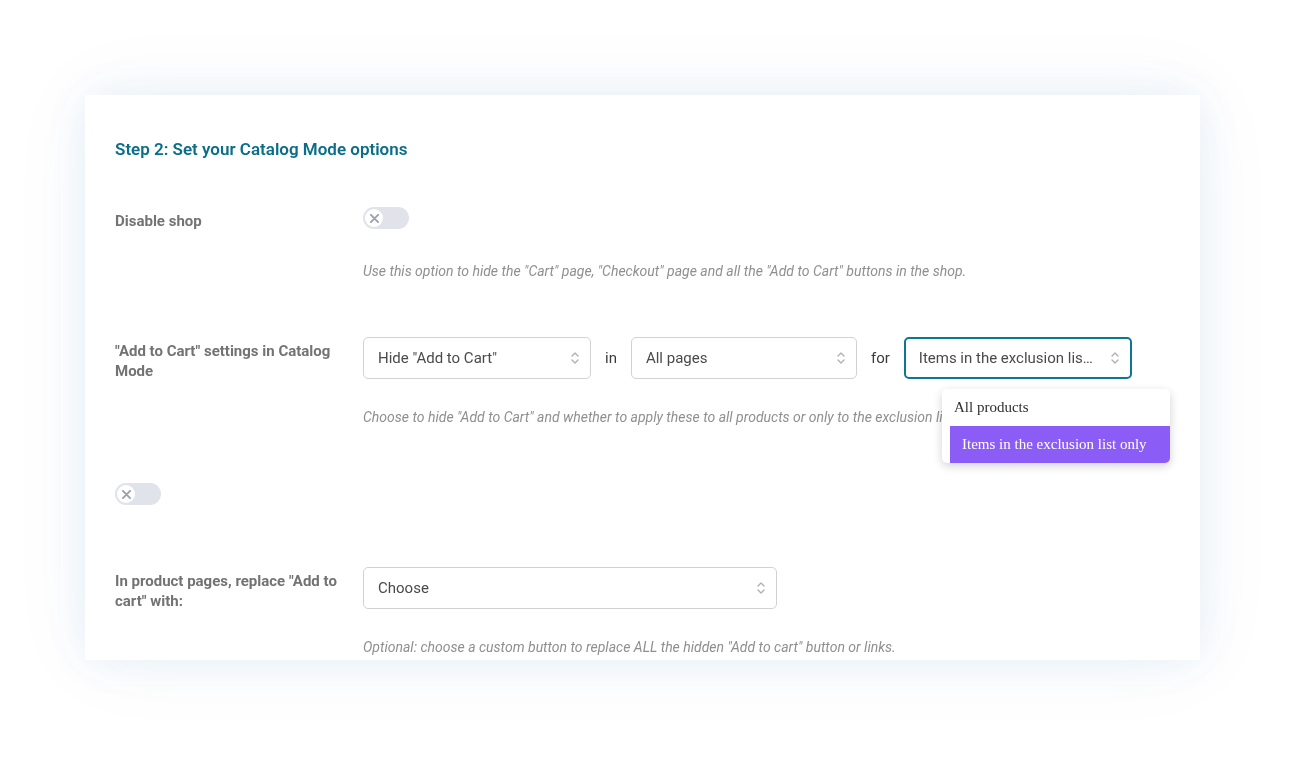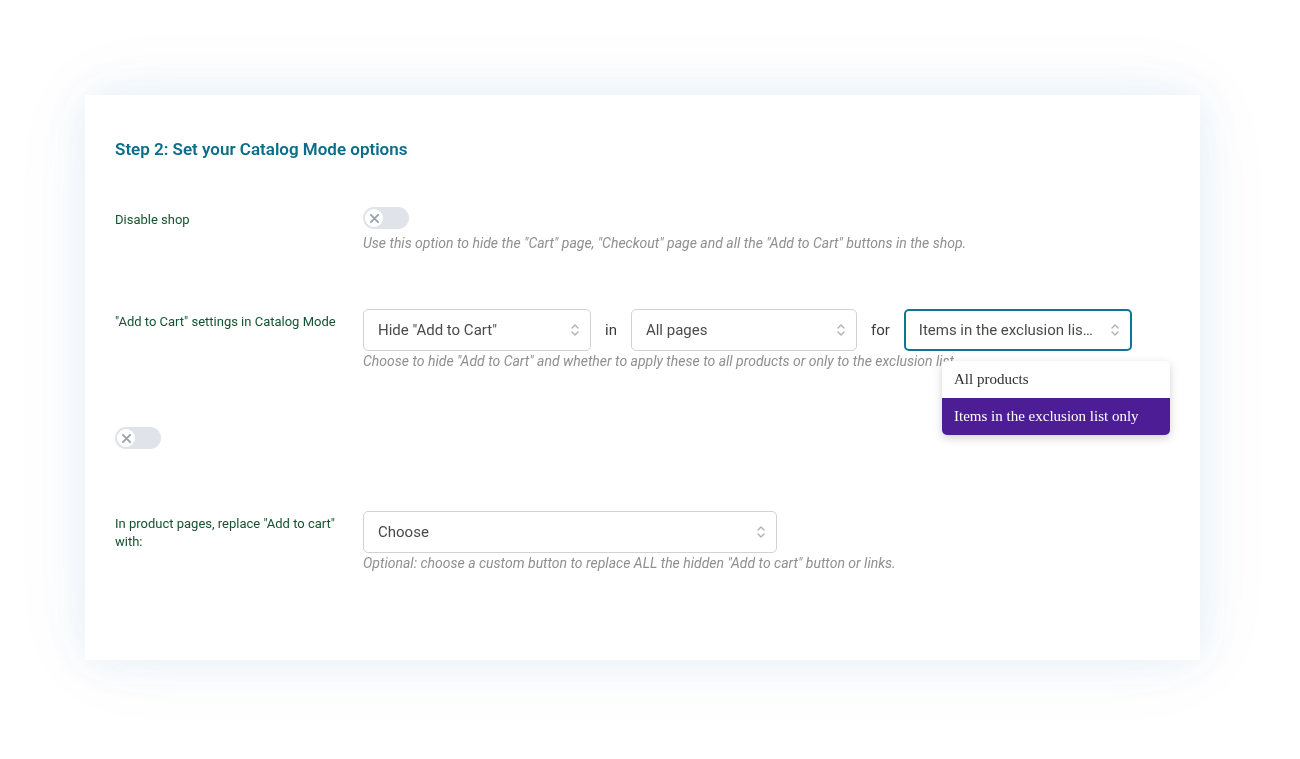--- a/index.html
+++ b/index.html
@@ -27,35 +27,35 @@
     margin-bottom: 48px;
   }
   .row {
     display: flex;
     align-items: flex-start;
     margin-bottom: 58px;
   }
   .row-label {
     width: 248px;
     flex-shrink: 0;
-    color: #14532d;
-    font-size: 13px;
-    font-weight: 400;
+    color: #737373;
+    font-size: 15px;
+    font-weight: 700;
     padding-top: 4px;
     line-height: 1.35;
   }
   .row-body {
     flex: 1;
     position: relative;
   }
   .help {
     color: #8f8f8f;
     font-style: italic;
     font-size: 14px;
-    margin-top: 2px;
+    margin-top: 30px;
   }
   
   .toggle {
     width: 46px;
     height: 22px;
     background: #e0e3ea;
     border-radius: 11px;
     position: relative;
     display: inline-block;
     cursor: pointer;
@@ -134,22 +134,23 @@
     z-index: 10;
   }
   .dropdown-item {
     padding: 10px 12px;
     font-size: 15px;
     color: #2e2e2e;
     cursor: pointer;
     font-family: Liberation Serif, serif;
   }
   .dropdown-item.selected {
-    background: #4c1d95;
+    background: #8b5cf6;
     color: #ffffff;
+    margin-left: 8px;
   }
 </style>
 </head>
 <body>
 
 <div class="panel">
 
   <div class="step-title">Step 2: Set your Catalog Mode options</div>
 
   <div class="row">

